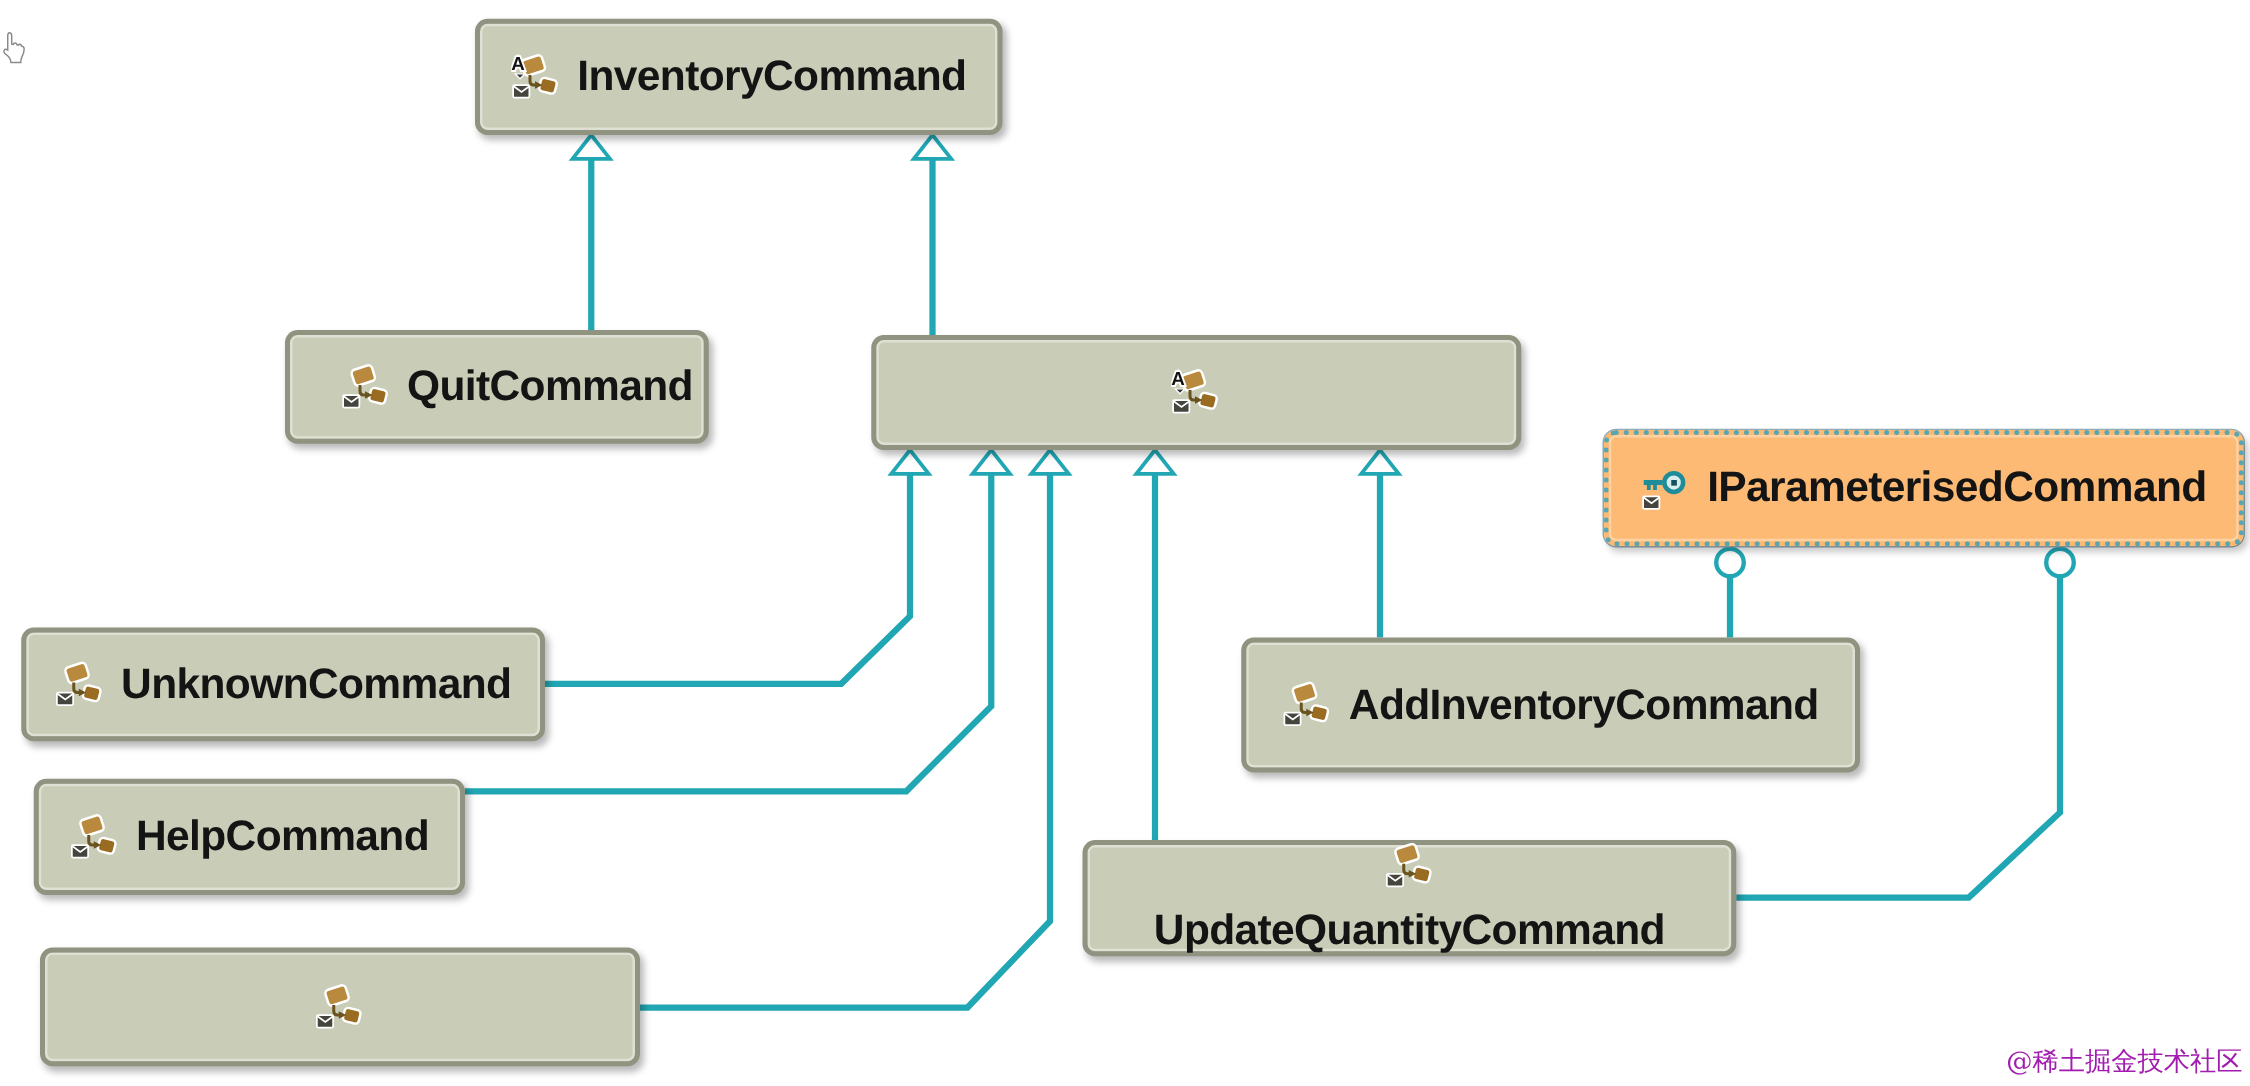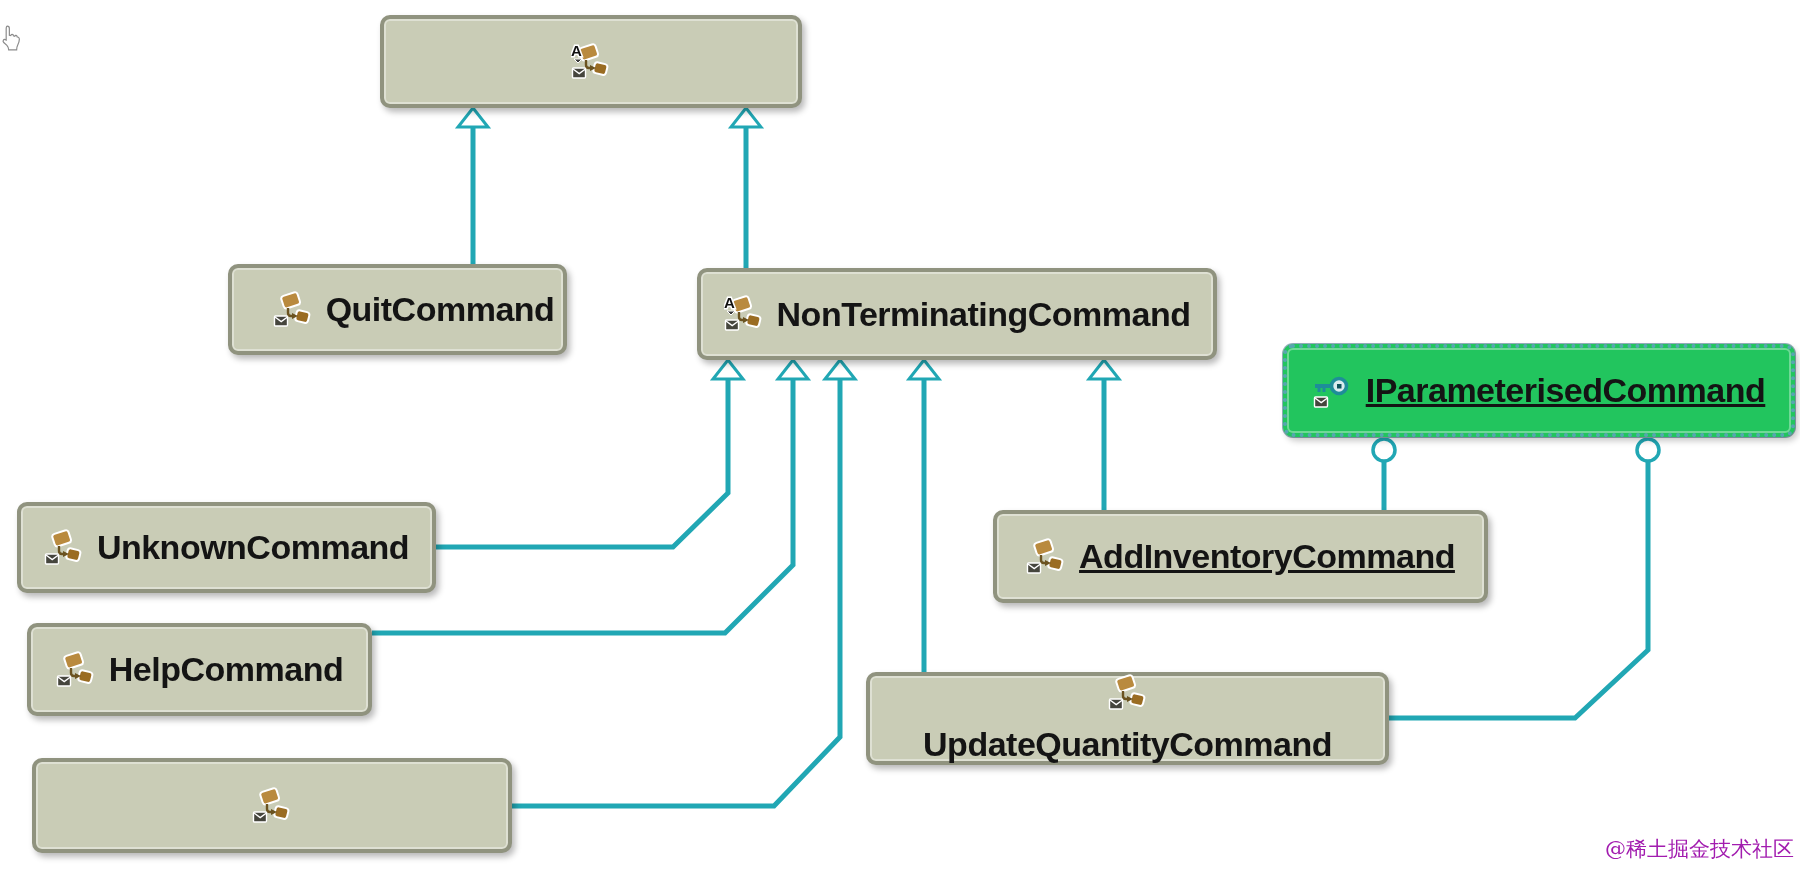--- a/index.html
+++ b/index.html
@@ -10,23 +10,22 @@
   #edge-layer { position:absolute; left:0; top:0; width:1800px; height:869px; }
   .node {
     position:absolute; box-sizing:border-box;
     display:flex; align-items:center; justify-content:center; gap:13px;
     background:#c9ccb6; border:4px solid #90937f; border-radius:10px;
     box-shadow:3px 4px 6px rgba(0,0,0,0.28), inset 0 0 0 2px rgba(255,255,255,0.4);
     font-weight:700; font-size:34px; color:#141414; letter-spacing:-0.5px;
     cursor:default; user-select:none;
   }
   .node.interface {
-    background:#22c55e; border:4px dotted #57a6b0;
+    background:#fdba74; border:4px dotted #57a6b0;
     box-shadow:3px 4px 6px rgba(0,0,0,0.22), 0 0 0 1px #93aebb, inset 0 0 0 2px rgba(255,255,255,0.35);
-    text-decoration:underline;
   }
   .node .icon { flex:0 0 auto; display:inline-flex; }
   .node .label { white-space:nowrap; }
   .watermark {
     position:absolute; right:6px; bottom:6px;
     font-family:"DejaVu Serif", serif; font-size:21px; color:#a21caf;
   }
   .hand-cursor { position:absolute; left:1px; top:24px; }
 </style>
 </head>
@@ -78,20 +77,21 @@
             <rect x="9" y="3" width="17" height="13" rx="3" transform="rotate(-18 17 9)" fill="#b98a3e" stroke="#fff" stroke-width="2"></rect>
             <rect x="23" y="20" width="13" height="11" rx="3" transform="rotate(14 29 25)" fill="#9a6c22" stroke="#fff" stroke-width="2"></rect>
             <path d="M15 17 v5 q0 3 3 3 h2" fill="none" stroke="#6b5320" stroke-width="2.4"></path>
             <path d="M19 22 l6 3 -6 3 z" fill="#6b5320"></path>
             <text x="0" y="13" font-family="Liberation Sans, sans-serif" font-size="15" font-weight="bold" fill="#111" stroke="#fff" stroke-width="3" paint-order="stroke">A</text>
             <path d="M3 16 l4 4 4 -4 z" fill="#3a3a3a" stroke="#fff" stroke-width="1"></path>
             <rect x="1.5" y="25" width="13" height="10" rx="1" fill="#45453d" stroke="#fff" stroke-width="1.4"></rect>
             <path d="M2 26 l6.2 4.6 L14.5 26" fill="none" stroke="#fff" stroke-width="1.4"></path>
           </svg>
         </span>
+        <span class="label">InventoryCommand</span>
       </div>
       <div class="node" style="left: 228px; top: 264px; width: 339px; height: 91px; padding-left: 32px;">
         <span class="icon">
           <svg width="40" height="38" viewBox="0 0 40 38">
             <rect x="9" y="3" width="17" height="13" rx="3" transform="rotate(-18 17 9)" fill="#b98a3e" stroke="#fff" stroke-width="2"></rect>
             <rect x="23" y="20" width="13" height="11" rx="3" transform="rotate(14 29 25)" fill="#9a6c22" stroke="#fff" stroke-width="2"></rect>
             <path d="M15 17 v5 q0 3 3 3 h2" fill="none" stroke="#6b5320" stroke-width="2.4"></path>
             <path d="M19 22 l6 3 -6 3 z" fill="#6b5320"></path>
             <rect x="1.5" y="25" width="13" height="10" rx="1" fill="#45453d" stroke="#fff" stroke-width="1.4"></rect>
             <path d="M2 26 l6.2 4.6 L14.5 26" fill="none" stroke="#fff" stroke-width="1.4"></path>
@@ -105,21 +105,20 @@
             <rect x="9" y="3" width="17" height="13" rx="3" transform="rotate(-18 17 9)" fill="#b98a3e" stroke="#fff" stroke-width="2"></rect>
             <rect x="23" y="20" width="13" height="11" rx="3" transform="rotate(14 29 25)" fill="#9a6c22" stroke="#fff" stroke-width="2"></rect>
             <path d="M15 17 v5 q0 3 3 3 h2" fill="none" stroke="#6b5320" stroke-width="2.4"></path>
             <path d="M19 22 l6 3 -6 3 z" fill="#6b5320"></path>
             <text x="0" y="13" font-family="Liberation Sans, sans-serif" font-size="15" font-weight="bold" fill="#111" stroke="#fff" stroke-width="3" paint-order="stroke">A</text>
             <path d="M3 16 l4 4 4 -4 z" fill="#3a3a3a" stroke="#fff" stroke-width="1"></path>
             <rect x="1.5" y="25" width="13" height="10" rx="1" fill="#45453d" stroke="#fff" stroke-width="1.4"></rect>
             <path d="M2 26 l6.2 4.6 L14.5 26" fill="none" stroke="#fff" stroke-width="1.4"></path>
           </svg>
         </span>
-        <span class="label">NonTerminatingCommand</span>
       </div>
       <div class="node interface" style="left: 1283px; top: 344px; width: 512px; height: 93px;">
         <span class="icon">
           <svg width="40" height="38" viewBox="0 0 40 38">
             <path d="M2 14 h15" fill="none" stroke="#1e8d99" stroke-width="4"></path>
             <path d="M6 14 v6 M11 14 v6" fill="none" stroke="#1e8d99" stroke-width="3"></path>
             <circle cx="26" cy="14" r="7.5" fill="#d9ecee" stroke="#1e8d99" stroke-width="3.6"></circle>
             <rect x="24" y="12" width="4.5" height="4.5" fill="#0f535c"></rect>
             <rect x="1.5" y="25" width="13" height="10" rx="1" fill="#45453d" stroke="#fff" stroke-width="1.4"></rect>
             <path d="M2 26 l6.2 4.6 L14.5 26" fill="none" stroke="#fff" stroke-width="1.4"></path>
@@ -158,21 +157,21 @@
           <svg width="40" height="38" viewBox="0 0 40 38">
             <rect x="9" y="3" width="17" height="13" rx="3" transform="rotate(-18 17 9)" fill="#b98a3e" stroke="#fff" stroke-width="2"></rect>
             <rect x="23" y="20" width="13" height="11" rx="3" transform="rotate(14 29 25)" fill="#9a6c22" stroke="#fff" stroke-width="2"></rect>
             <path d="M15 17 v5 q0 3 3 3 h2" fill="none" stroke="#6b5320" stroke-width="2.4"></path>
             <path d="M19 22 l6 3 -6 3 z" fill="#6b5320"></path>
             <rect x="1.5" y="25" width="13" height="10" rx="1" fill="#45453d" stroke="#fff" stroke-width="1.4"></rect>
             <path d="M2 26 l6.2 4.6 L14.5 26" fill="none" stroke="#fff" stroke-width="1.4"></path>
           </svg>
         </span>
       </div>
-      <div class="node" style="left: 993px; top: 510px; width: 495px; height: 93px; text-decoration: underline;">
+      <div class="node" style="left: 993px; top: 510px; width: 495px; height: 108px;">
         <span class="icon">
           <svg width="40" height="38" viewBox="0 0 40 38">
             <rect x="9" y="3" width="17" height="13" rx="3" transform="rotate(-18 17 9)" fill="#b98a3e" stroke="#fff" stroke-width="2"></rect>
             <rect x="23" y="20" width="13" height="11" rx="3" transform="rotate(14 29 25)" fill="#9a6c22" stroke="#fff" stroke-width="2"></rect>
             <path d="M15 17 v5 q0 3 3 3 h2" fill="none" stroke="#6b5320" stroke-width="2.4"></path>
             <path d="M19 22 l6 3 -6 3 z" fill="#6b5320"></path>
             <rect x="1.5" y="25" width="13" height="10" rx="1" fill="#45453d" stroke="#fff" stroke-width="1.4"></rect>
             <path d="M2 26 l6.2 4.6 L14.5 26" fill="none" stroke="#fff" stroke-width="1.4"></path>
           </svg>
         </span>

